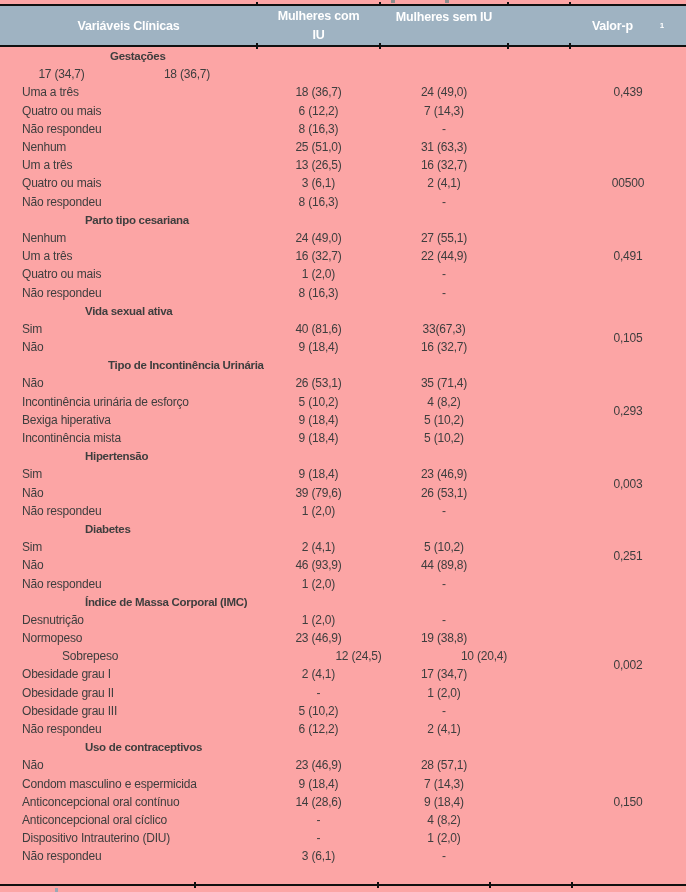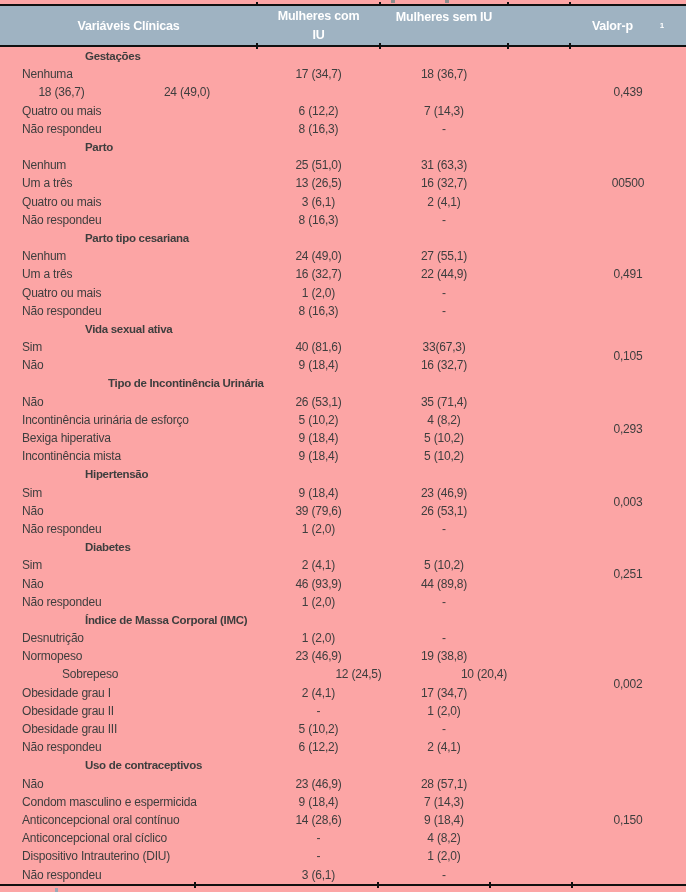--- a/index.html
+++ b/index.html
@@ -80,48 +80,45 @@
 
   <div class="rule" id="rule-head">
       <span class="tick" style="left: 256px;"></span>
       <span class="tick" style="left: 379px;"></span>
       <span class="tick" style="left: 507px;"></span>
       <span class="tick" style="left: 569px;"></span>
     </div>
 
   <div class="tbody" id="tbody">
       <div class="section">
-        <div class="srow" style="height: 18.1957px;">
+        <div class="srow" style="height: 18.1957px; padding-left: 25px;">
           <span class="stitle">Gestações</span>
         </div>
         <div class="srow irow" style="height: 18.1957px;">
-          <div class="c1">Nenhuma</div>
           <div class="c2">17 (34,7)</div>
           <div class="c3">18 (36,7)</div>
         </div>
         <div class="srow irow" style="height: 18.1957px;">
+          <div class="c1">Uma a três</div>
           <div class="c2">18 (36,7)</div>
           <div class="c3">24 (49,0)</div>
         </div>
         <div class="srow irow" style="height: 18.1957px;">
           <div class="c1">Quatro ou mais</div>
           <div class="c2">6 (12,2)</div>
           <div class="c3">7 (14,3)</div>
         </div>
         <div class="srow irow" style="height: 18.1957px;">
           <div class="c1">Não respondeu</div>
           <div class="c2">8 (16,3)</div>
           <div class="c3">-</div>
         </div>
         <div class="pv" style="top: 45.4891px;">0,439</div>
       </div>
       <div class="section">
-        <div class="srow" style="height: 18.1957px;">
-          <span class="stitle">Parto</span>
-        </div>
         <div class="srow irow" style="height: 18.1957px;">
           <div class="c1">Nenhum</div>
           <div class="c2">25 (51,0)</div>
           <div class="c3">31 (63,3)</div>
         </div>
         <div class="srow irow" style="height: 18.1957px;">
           <div class="c1">Um a três</div>
           <div class="c2">13 (26,5)</div>
           <div class="c3">16 (32,7)</div>
         </div>

